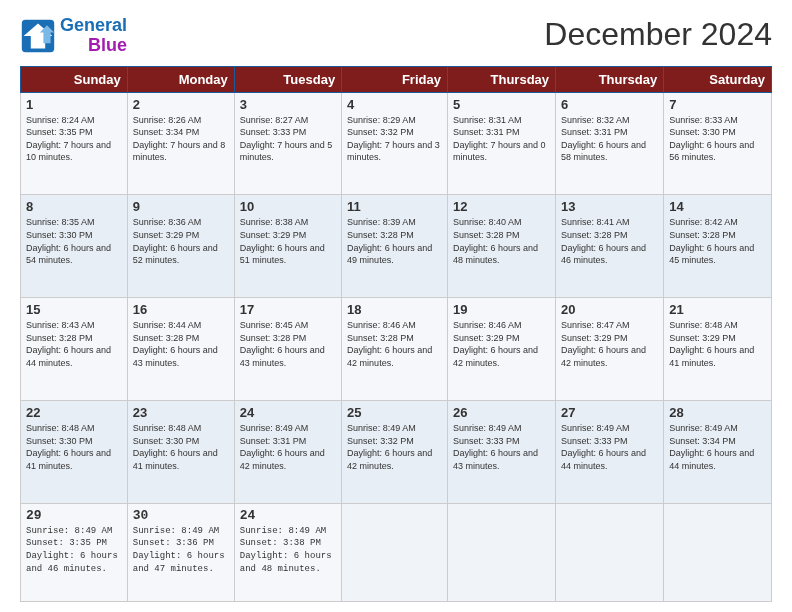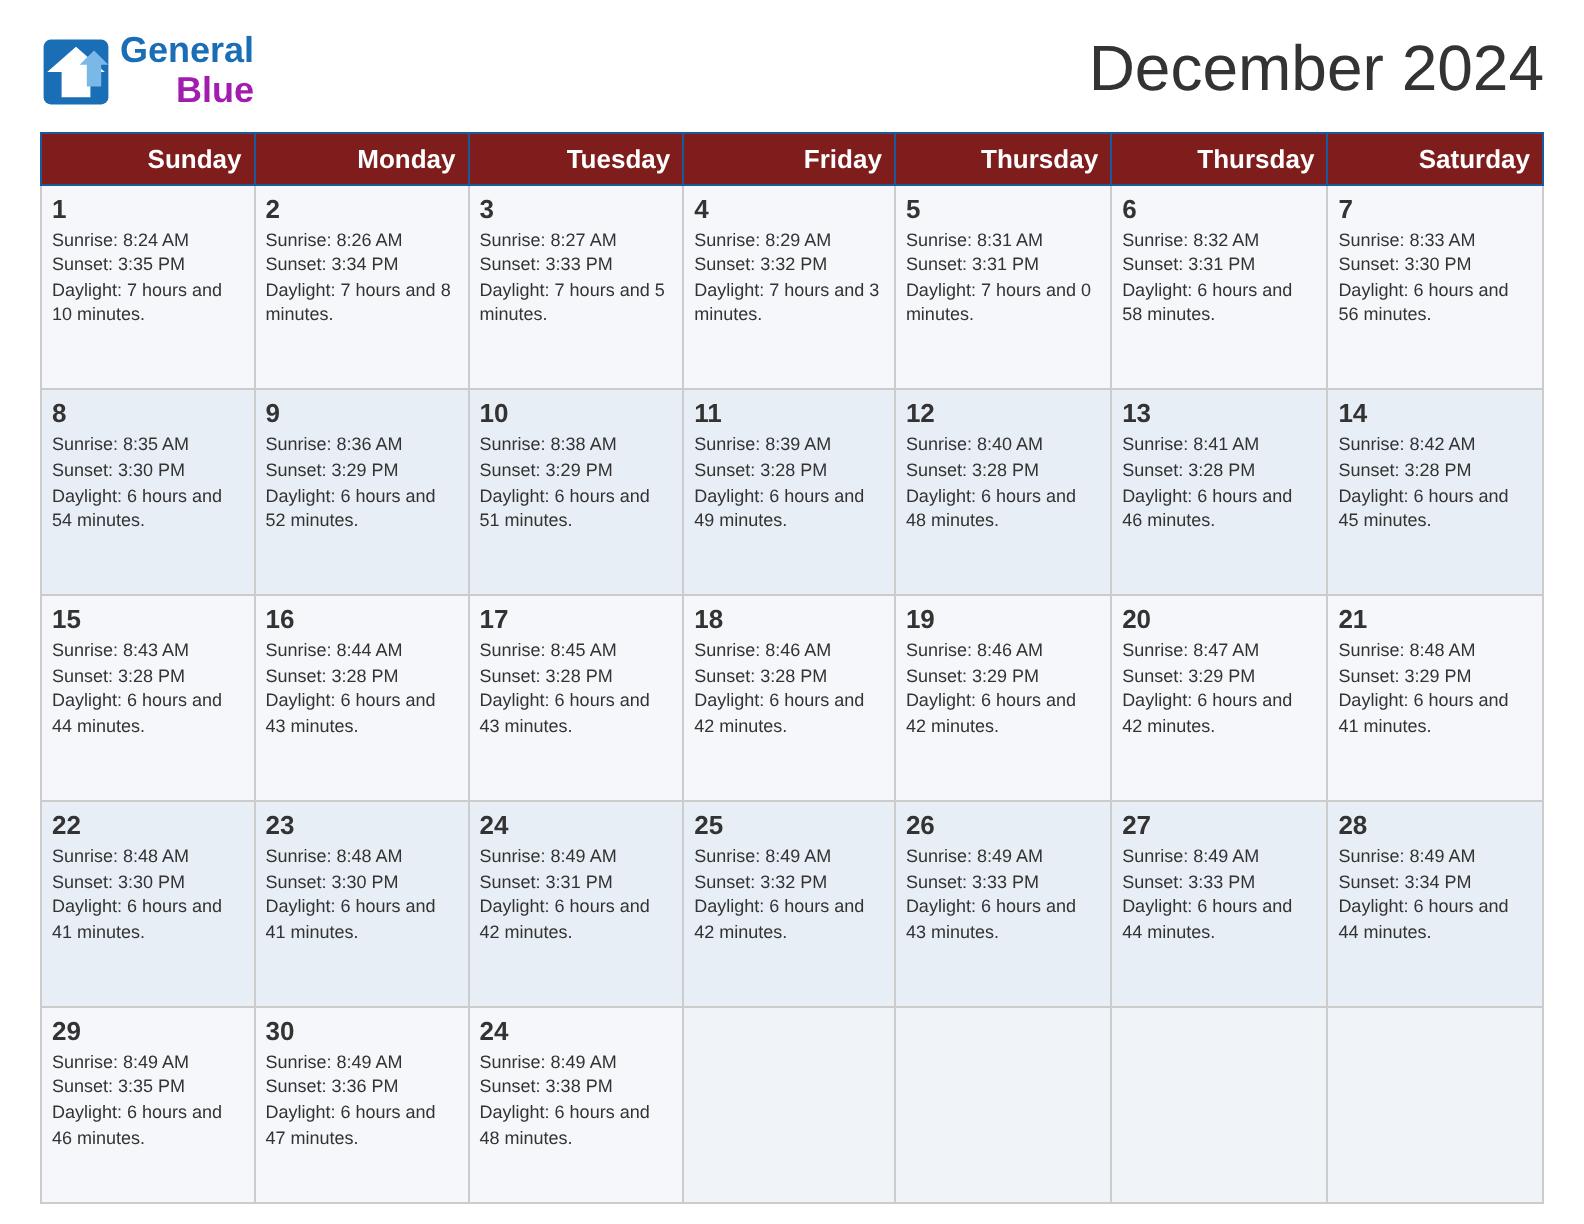--- a/index.html
+++ b/index.html
@@ -92,20 +92,21 @@
     .day-detail {
       font-size: 9px;
       line-height: 1.4;
       color: #333;
     }
     .empty-cell {
       background: #f0f3f7 !important;
     }
     .last-row td {
       height: 70px;
+      font-family: Liberation Mono, monospace;
     }
   </style>
 </head>
 <body>
 
 <div class="page">
   <div class="header">
     <div class="logo">
       <svg class="logo-icon" viewBox="0 0 40 40">
         <rect x="2" y="2" width="36" height="36" rx="4" fill="#1a6eb5"></rect>

